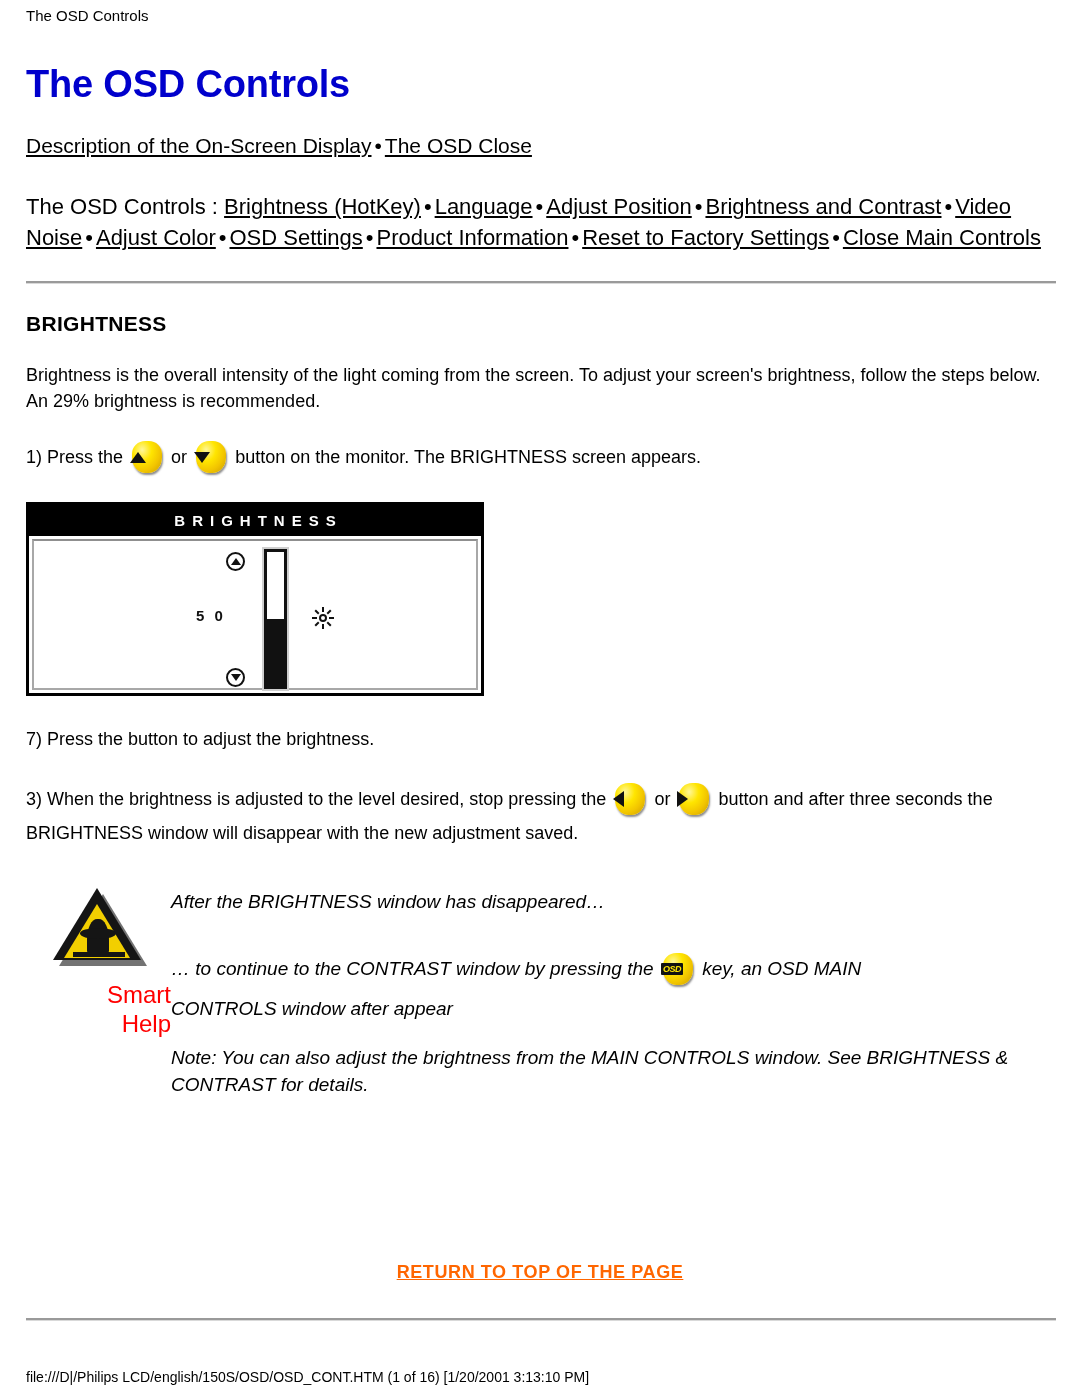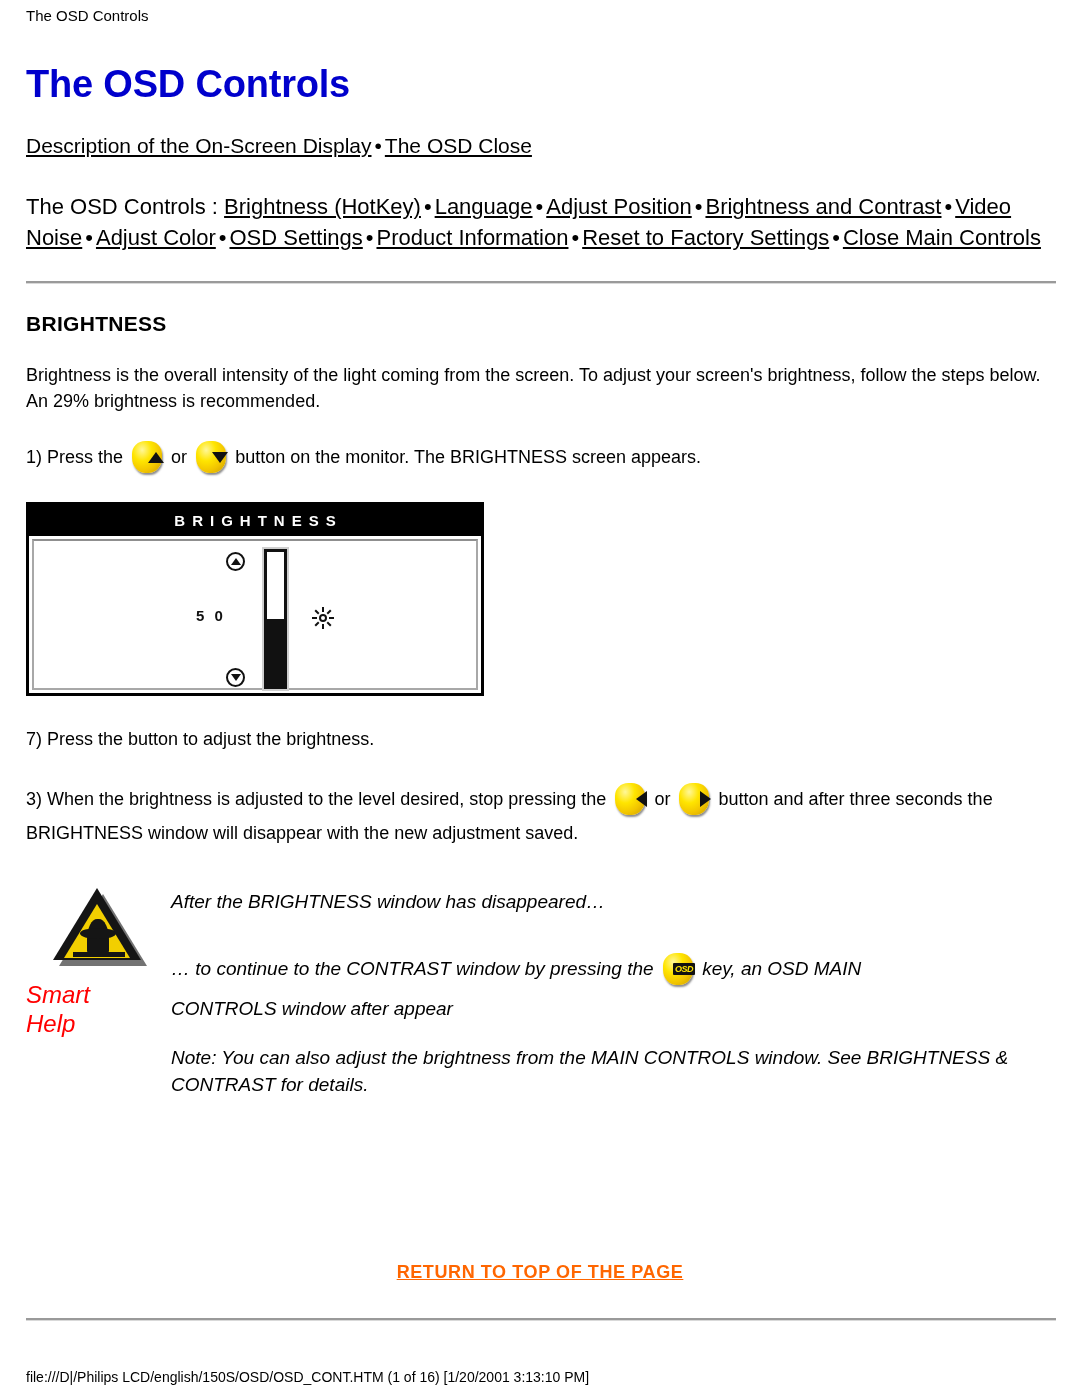--- a/index.html
+++ b/index.html
@@ -117,21 +117,21 @@
     border-radius: 44% 44% 44% 44% / 40% 40% 48% 48%;
     background:
       radial-gradient(ellipse at 34% 28%, #fff79a 0%, #ffe500 34%, #f2c500 64%, #c79b00 100%);
     box-shadow: 1px 2px 2px rgba(0,0,0,0.45);
   }
   .btn-yellow .glyph {
     position: absolute;
     left: 0; top: 0; right: 0; bottom: 0;
     display: flex;
     align-items: center;
-    justify-content: flex-end;
+    justify-content: flex-start;
   }
   .tri {
     width: 0; height: 0;
   }
   .tri-up    { border-left: 8px solid transparent; border-right: 8px solid transparent; border-bottom: 11px solid #111; }
   .tri-down  { border-left: 8px solid transparent; border-right: 8px solid transparent; border-top: 11px solid #111; }
   .tri-left  { border-top: 8px solid transparent; border-bottom: 8px solid transparent; border-right: 11px solid #111; }
   .tri-right { border-top: 8px solid transparent; border-bottom: 8px solid transparent; border-left: 11px solid #111; }
 
   .osd-key-glyph {
@@ -256,23 +256,22 @@
 
   
   .smarthelp {
     margin-top: 34px;
     display: flex;
     align-items: flex-start;
   }
   .smarthelp-left {
     width: 145px;
     flex: 0 0 145px;
-    text-align: left;
+    text-align: right;
     padding-top: 2px;
-    font-style: italic;
   }
   .warn-icon {
     width: 96px;
     height: 84px;
     margin: 0 auto;
     position: relative;
   }
   .warn-icon .shadow {
     position: absolute;
     left: 8px; top: 8px;

